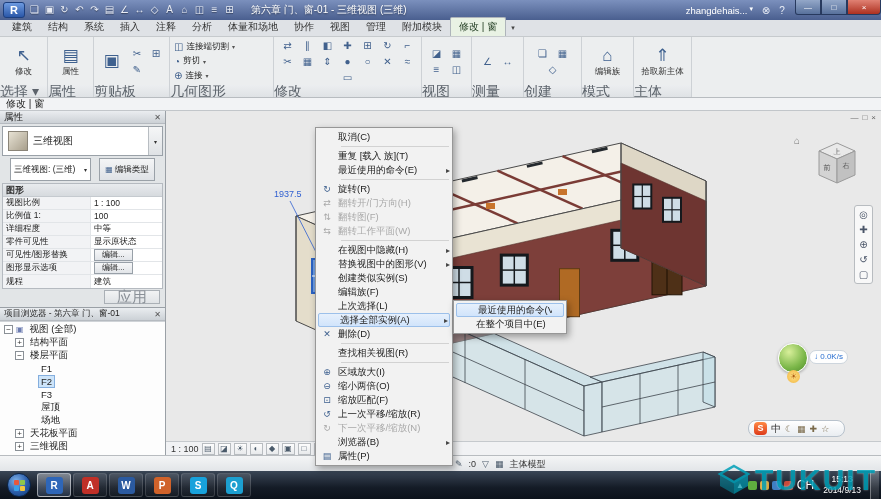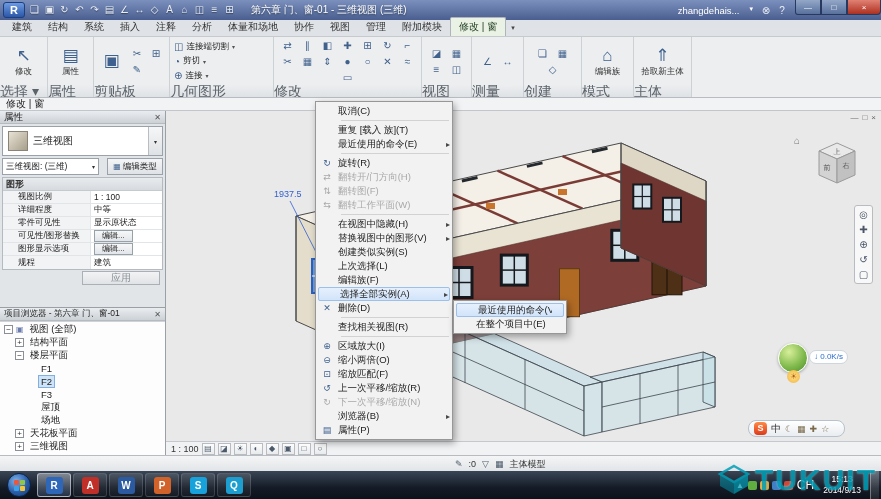--- a/index.html
+++ b/index.html
@@ -10,21 +10,21 @@
 
 .titlebar{position:absolute;left:0;top:0;width:881px;height:20px;background:linear-gradient(var(--titlebar-top,#7b90bd),var(--titlebar-bottom,#4a5f8f));display:flex;align-items:center;padding:0 92px 0 3px;gap:2px}
 .appbtn{width:22px;height:16px;border-radius:3px;background:linear-gradient(#6d9ae0,#2a57a8);border:1px solid #1d3f7e;color:#fff;font-weight:bold;font-size:11px;display:flex;align-items:center;justify-content:center;flex:none}
 .qat{display:flex;flex:none}
 .qicon{color:#e9edf6;font-size:10px;width:15px;text-align:center;line-height:18px;text-shadow:0 1px 1px rgba(0,0,0,.4)}
 .tb-title{color:#fff;font-size:10px;margin:0 4px 0 12px;white-space:nowrap;text-shadow:0 1px 2px rgba(0,0,0,.45);flex:none}
 .tb-spacer{flex:1}
 .tb-search{display:flex;align-items:center;background:#fff;border:1px solid #2d4a7a;border-radius:2px;height:14px;padding:0 3px;flex:none}
 .tb-search input{border:none;outline:none;width:112px;font-size:9px;height:11px;font-family:inherit;color:#333}
 .tb-search-ic{font-size:9px;color:#666}
-.tb-user{display:flex;color:#fff;font-size:9.5px;gap:10px;margin:0 4px;white-space:nowrap}
+.tb-user{display:flex;color:#fff;font-size:9.5px;gap:2px;margin:0 4px;white-space:nowrap}
 .tb-user .dd{font-size:7px}
 .tb-ic{color:#e9edf6;font-size:10px;width:14px;text-align:center}
 .winbtns{position:absolute;right:0;top:0;display:flex}
 .wbtn{width:26px;height:15px;border:1px solid #243providers}
 .wbtn{width:26px;height:15px;border:1px solid #27395e;border-top:none;background:linear-gradient(#93a7c8,#58719c);color:#fff;font-size:8px;display:flex;align-items:center;justify-content:center}
 .wbtn.min{border-radius:0 0 0 3px}
 .wbtn.close{width:34px;background:linear-gradient(#e08173,#ad3020);border-radius:0 0 4px 0}
 
 
 .tabstrip{position:absolute;left:0;top:20px;width:881px;height:17px;background:var(--tab-strip,#dfe2e6);display:flex;align-items:flex-end;padding-left:4px;border-bottom:1px solid #c6cacd}
@@ -53,34 +53,34 @@
 
 
 .leftcol{position:absolute;left:0;top:111px;width:166px;height:344px;border-right:1px solid #9aa0a6;background:#e2e5e7;display:flex;flex-direction:column}
 .palette{height:197px;display:flex;flex-direction:column;border-bottom:1px solid #9aa0a6}
 .panel-hdr{height:13px;background:linear-gradient(#eaedf0,#ccd1d6);border-bottom:1px solid #b5bac0;display:flex;align-items:center;font-size:9.5px;padding:0 4px;color:#222;flex:none}
 .hdr-close{margin-left:auto;font-size:8px;color:#555}
 .type-sel{margin:2px;height:30px;background:#fff;border:1px solid #9aa1a8;display:flex;align-items:center;flex:none}
 .ts-icon-box{width:20px;height:20px;margin:0 5px;background:linear-gradient(135deg,#e7e2d4,#a89f8c);border:1px solid #8a8478}
 .ts-name{flex:1;font-size:10px}
 .ts-dd{width:14px;height:100%;border-left:1px solid #b8bdc2;display:flex;align-items:center;justify-content:center;font-size:6px;color:#333;background:linear-gradient(#f5f6f7,#dfe2e5)}
-.inst-row{display:flex;margin:0 2px 2px;gap:8px;height:17px;flex:none}
+.inst-row{display:flex;margin:0 10px 2px;gap:8px;height:23px;flex:none}
 .inst-combo{flex:1;background:#fff;border:1px solid #9aa1a8;display:flex;align-items:center;font-size:8.5px;padding:0 3px;white-space:nowrap;overflow:hidden}
 .inst-combo .dd{margin-left:auto;font-size:6px;color:#333}
 .edit-type-btn{width:56px;background:linear-gradient(#f4f5f6,#dfe2e6);border:1px solid #9aa1a8;font-size:8.5px;display:flex;align-items:center;justify-content:center;gap:2px;white-space:nowrap}
 .etb-ic{font-size:8px;color:#41618d}
 .prop-table{margin:0 2px;border:1px solid #b5bac0;background:#fff;flex:none}
 .pgroup{height:13px;background:linear-gradient(#e8ebee,#d6dade);font-size:9px;font-weight:bold;display:flex;align-items:center;padding:0 3px;border-bottom:1px solid #c5cacf;color:#333}
 .prow{display:flex;height:13px;border-bottom:1px solid #e2e5e8;font-size:8.5px;align-items:center}
 .prow:last-child{border-bottom:none}
-.plab{width:88px;background:#f2f3f5;border-right:1px solid #e2e5e8;padding-left:15px;overflow:hidden;white-space:nowrap;height:100%;display:flex;align-items:center}
+.plab{width:88px;background:#f2f3f5;border-right:1px solid #e2e5e8;padding-left:3px;overflow:hidden;white-space:nowrap;height:100%;display:flex;align-items:center}
 .pval{flex:1;padding-left:3px;white-space:nowrap;overflow:hidden}
 .pbtn{display:inline-block;border:1px solid #98a0a8;background:linear-gradient(#f6f7f8,#e2e5e9);font-size:8px;padding:0 7px;line-height:10px}
 .apply-row{display:flex;justify-content:flex-end;padding:1px 5px;flex:none}
-.apply-btn{border:1px solid #aab0b6;background:linear-gradient(#f2f3f4,#e0e3e6);color:#8a9097;font-size:10px;padding:0 28px;line-height:12px}
+.apply-btn{border:1px solid #aab0b6;background:linear-gradient(#f2f3f4,#e0e3e6);color:#8a9097;font-size:15px;padding:0 12px;line-height:12px}
 .prop-help{margin-top:auto;height:13px;background:linear-gradient(#eef0f2,#d9dde1);border-top:1px solid #b5bac0;font-size:9px;color:#3a5a8a;display:flex;align-items:center;padding:0 5px;flex:none}
 .browser{flex:1;display:flex;flex-direction:column;min-height:0}
 .browser-tree{flex:1;background:#fdfdfd;border-top:1px solid #cfd3d7;font-size:9.5px;padding-top:1px;overflow:hidden}
 .titem{height:13px;display:flex;align-items:center;gap:3px;white-space:nowrap}
 .texp{width:9px;height:9px;border:1px solid #8a9096;background:#fff;font-size:8px;line-height:7px;text-align:center;color:#333;flex:none}
 .texp-spacer{width:9px;flex:none}
 .ticon{font-size:8px;color:#6b7bb0}
 .tlab{padding:0 2px;border:1px solid transparent}
 .tlab.sel{background:#cde4f9;border:1px solid #84aede}
 
@@ -98,21 +98,21 @@
 .sb-ball{position:absolute;left:0;top:0;width:30px;height:30px;border-radius:50%;background:radial-gradient(circle at 10px 8px,#d8ef9a,#7ab648 60%,#4e8a2c);border:1px solid #fff;box-shadow:0 1px 3px rgba(0,0,0,.3)}
 .sb-label{position:absolute;left:31px;top:7px;background:rgba(255,255,255,.92);border:1px solid #cdd5dd;border-radius:7px;font-size:8px;padding:0 4px;color:#2a6fd0;line-height:12px;white-space:nowrap}
 .sb-sun{position:absolute;left:9px;top:27px;width:13px;height:13px;border-radius:50%;background:radial-gradient(#ffe08a,#f0b43c);font-size:8px;line-height:13px;text-align:center;color:#b05e10}
 .sogou{position:absolute;left:582px;top:309px;width:97px;height:17px;background:linear-gradient(#ffffff,#e9edf1);border:1px solid #b8c2cc;border-radius:8px;display:flex;align-items:center;gap:4px;padding:0 5px}
 .sg-logo{width:13px;height:13px;border-radius:4px;background:linear-gradient(#ff8a46,#dd3a1a);color:#fff;font-size:9px;font-weight:bold;text-align:center;line-height:13px}
 .sg-mode{font-size:10px;color:#333}
 .sg-ic{font-size:9px;color:#7a6a4a}
 
 
 .cmenu{position:absolute;width:138px;background:#f2f2f2;border:1px solid #979797;box-shadow:2px 3px 7px rgba(0,0,0,.35);padding:2px 0;z-index:40}
-.context-menu{left:315px;top:101px}
+.context-menu{left:315px;top:127px}
 .context-submenu{left:453px;top:300px;width:114px}
 .mitem{height:14px;display:flex;align-items:center;font-size:9.5px;padding-right:2px}
 .mic{width:22px;text-align:center;font-size:9px;color:#3f618f;flex:none}
 .mlab{flex:1;white-space:nowrap;overflow:hidden}
 .mar{width:10px;font-size:8px;color:#444;text-align:right;flex:none}
 .mitem.hl{background:linear-gradient(#e8f1fc,var(--menu-highlight,#cfe3fb));outline:1px solid #9cc0ea;outline-offset:-1px;border-radius:2px;margin:0 2px}
 .mitem.dis .mlab,.mitem.dis .mic{color:#a9a9a9}
 .msep{height:1px;background:#d2d2d2;margin:2px 3px 2px 25px}
 
 
@@ -340,20 +340,24 @@
           <span class="etb-ic">▦</span>
           <span>编辑类型</span>
         </div>
       </div>
       <div class="prop-table">
         <div class="pgroup">图形</div>
         <div id="prop-rows">
             <div class="prow">
               <div class="plab">视图比例</div>
               <div class="pval">1 : 100</div>
+            </div>
+            <div class="prow">
+              <div class="plab">比例值 1:</div>
+              <div class="pval">100</div>
             </div>
             <div class="prow">
               <div class="plab">详细程度</div>
               <div class="pval">中等</div>
             </div>
             <div class="prow">
               <div class="plab">零件可见性</div>
               <div class="pval">显示原状态</div>
             </div>
             <div class="prow">
@@ -691,26 +695,26 @@
         <span class="mlab">替换视图中的图形(V)</span>
         <span class="mar">▸</span>
       </div>
       <div class="mitem">
         <span class="mic"></span>
         <span class="mlab">创建类似实例(S)</span>
         <span class="mar"></span>
       </div>
       <div class="mitem">
         <span class="mic"></span>
+        <span class="mlab">编辑族(F)</span>
+        <span class="mar"></span>
+      </div>
+      <div class="mitem">
+        <span class="mic"></span>
         <span class="mlab">上次选择(L)</span>
-        <span class="mar"></span>
-      </div>
-      <div class="mitem">
-        <span class="mic"></span>
-        <span class="mlab">编辑族(F)</span>
         <span class="mar"></span>
       </div>
       <div class="mitem hl">
         <span class="mic"></span>
         <span class="mlab">选择全部实例(A)</span>
         <span class="mar">▸</span>
       </div>
       <div class="mitem">
         <span class="mic">✕</span>
         <span class="mlab">删除(D)</span>

